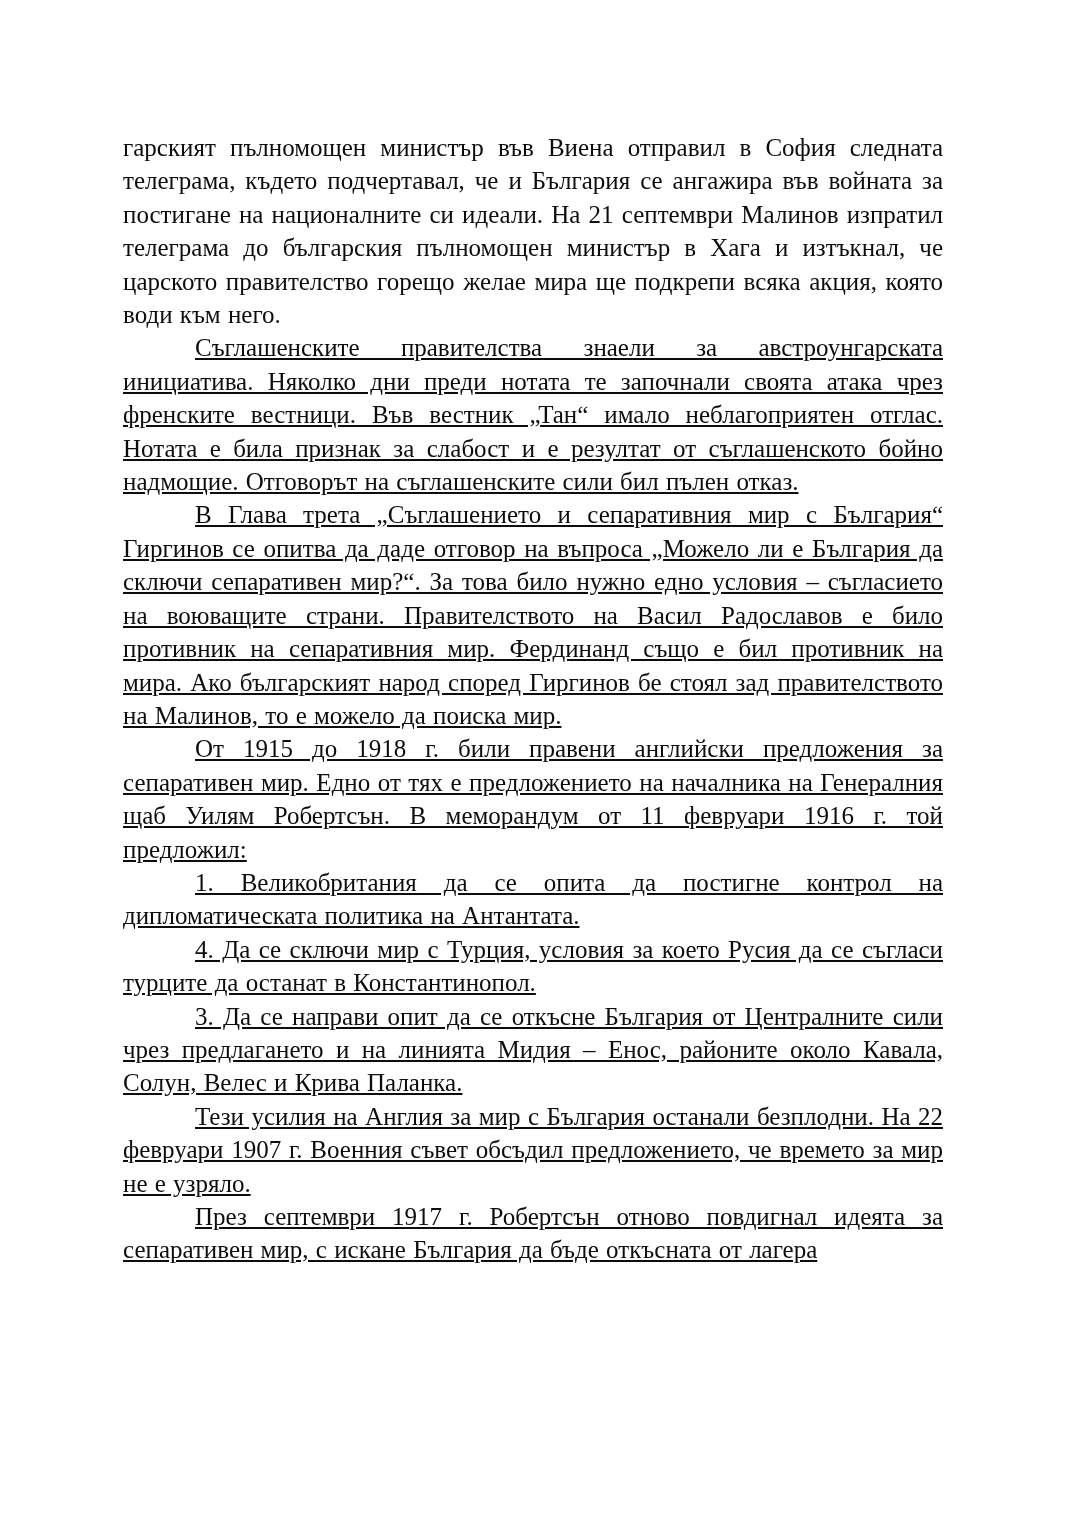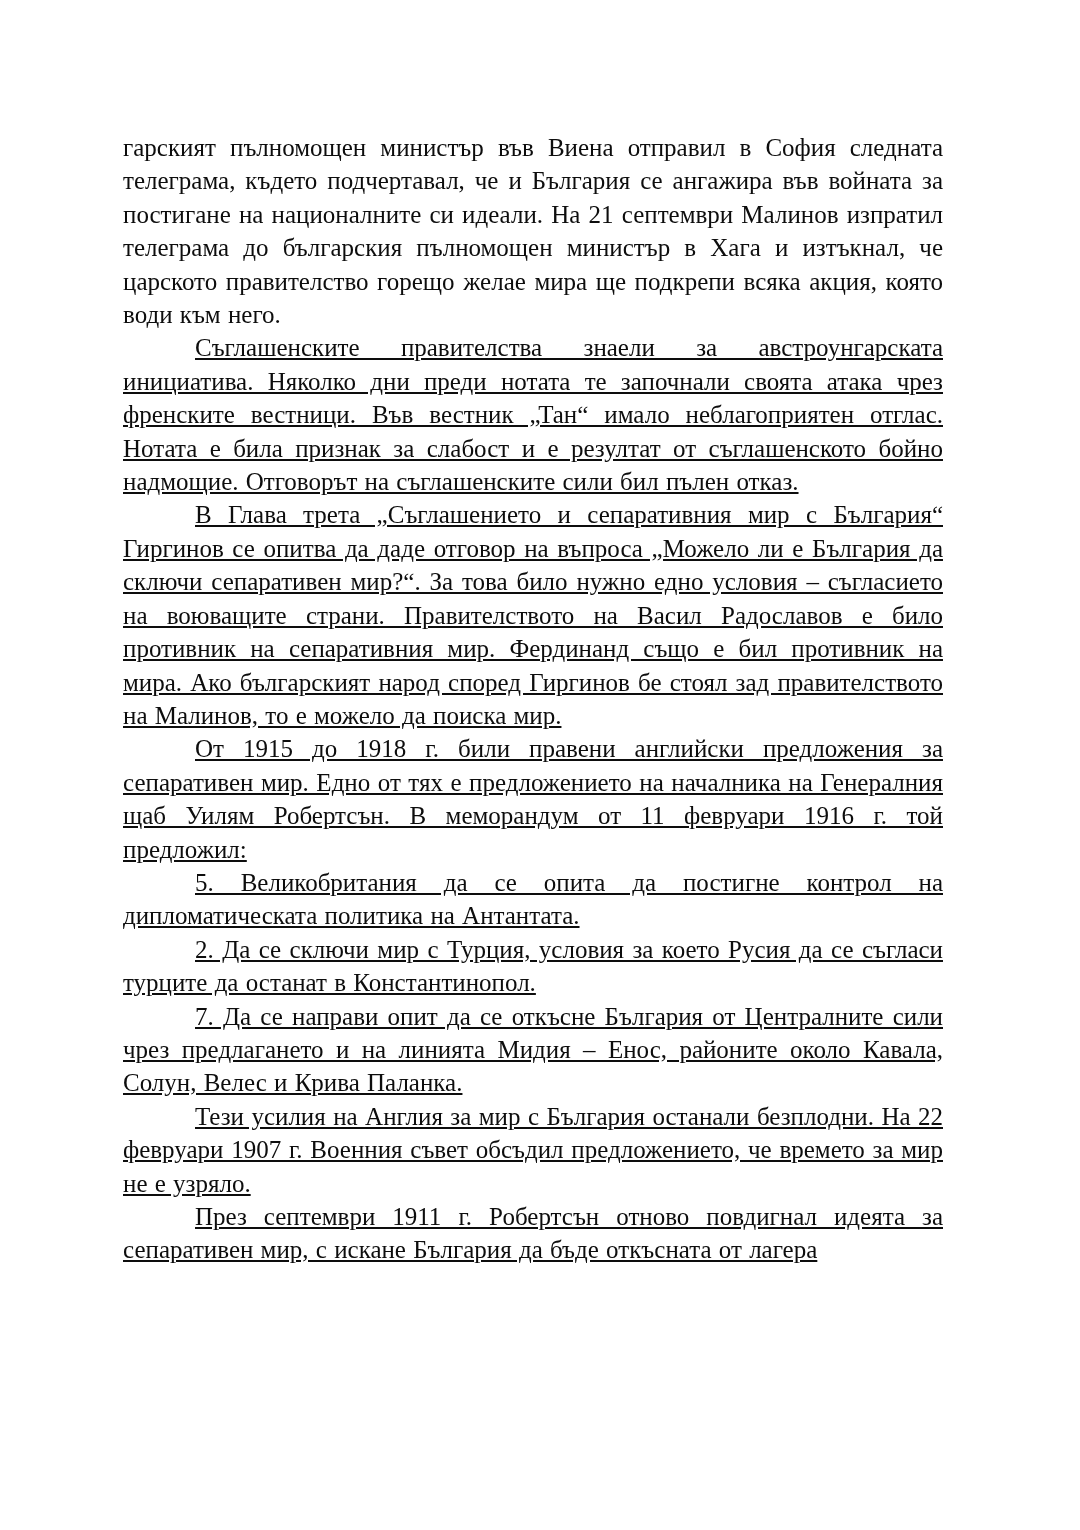--- a/index.html
+++ b/index.html
@@ -40,19 +40,19 @@
   }
 </style>
 </head>
 <body>
 
 <div class="page">
   <p>гарският пълномощен министър във Виена отправил в София следната телеграма, където подчертавал, че и България се ангажира във войната за постигане на националните си идеали. На 21 септември Малинов изпратил телеграма до българския пълномощен министър в Хага и изтъкнал, че царското правителство горещо желае мира ще подкрепи всяка акция, която води към него.</p>
   <p class="indent">Съглашенските правителства знаели за австроунгарската инициатива. Няколко дни преди нотата те започнали своята атака чрез френските вестници. Във вестник „Тан“ имало неблагоприятен отглас. Нотата е била признак за слабост и е резултат от съглашенското бойно надмощие. Отговорът на съглашенските сили бил пълен отказ.</p>
   <p class="indent">В Глава трета „Съглашението и сепаративния мир с България“ Гиргинов се опитва да даде отговор на въпроса „Можело ли е България да сключи сепаративен мир?“. За това било нужно едно условия – съгласието на воюващите страни. Правителството на Васил Радославов е било противник на сепаративния мир. Фердинанд също е бил противник на мира. Ако българският народ според Гиргинов бе стоял зад правителството на Малинов, то е можело да поиска мир.</p>
   <p class="indent">От 1915 до 1918 г. били правени английски предложения за сепаративен мир. Едно от тях е предложението на началника на Генералния щаб Уилям Робертсън. В меморандум от 11 февруари 1916 г. той предложил:</p>
-  <p class="indent">5. Великобритания да се опита да постигне контрол на дипломатическата политика на Антантата.</p>
-  <p class="indent">2. Да се сключи мир с Турция, условия за което Русия да се съгласи турците да останат в Константинопол.</p>
-  <p class="indent">7. Да се направи опит да се откъсне България от Централните сили чрез предлагането и на линията Мидия – Енос, районите около Кавала, Солун, Велес и Крива Паланка.</p>
+  <p class="indent">1. Великобритания да се опита да постигне контрол на дипломатическата политика на Антантата.</p>
+  <p class="indent">4. Да се сключи мир с Турция, условия за което Русия да се съгласи турците да останат в Константинопол.</p>
+  <p class="indent">3. Да се направи опит да се откъсне България от Централните сили чрез предлагането и на линията Мидия – Енос, районите около Кавала, Солун, Велес и Крива Паланка.</p>
   <p class="indent">Тези усилия на Англия за мир с България останали безплодни. На 22 февруари 1907 г. Военния съвет обсъдил предложението, че времето за мир не е узряло.</p>
-  <p class="indent">През септември 1911 г. Робертсън отново повдигнал идеята за сепаративен мир, с искане България да бъде откъсната от лагера</p>
+  <p class="indent">През септември 1917 г. Робертсън отново повдигнал идеята за сепаративен мир, с искане България да бъде откъсната от лагера</p>
   <div class="page-number">311</div>
 </div>
 
 </body></html>

